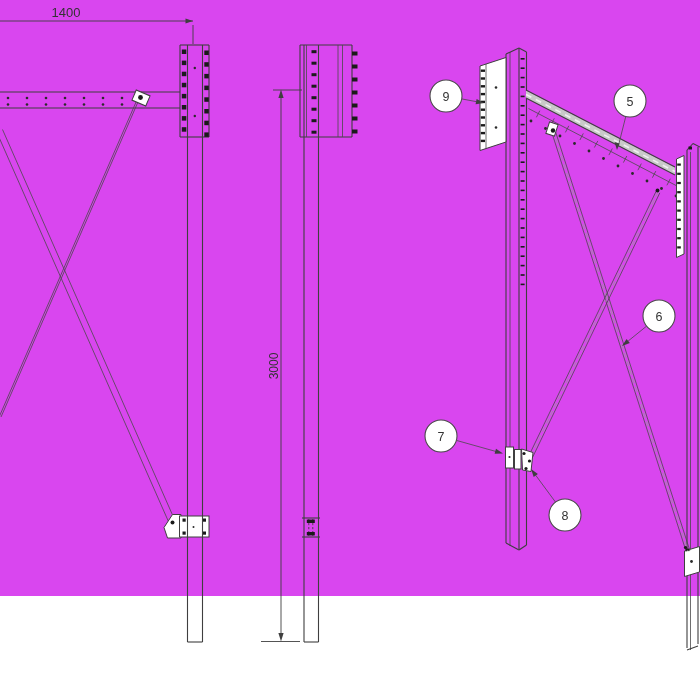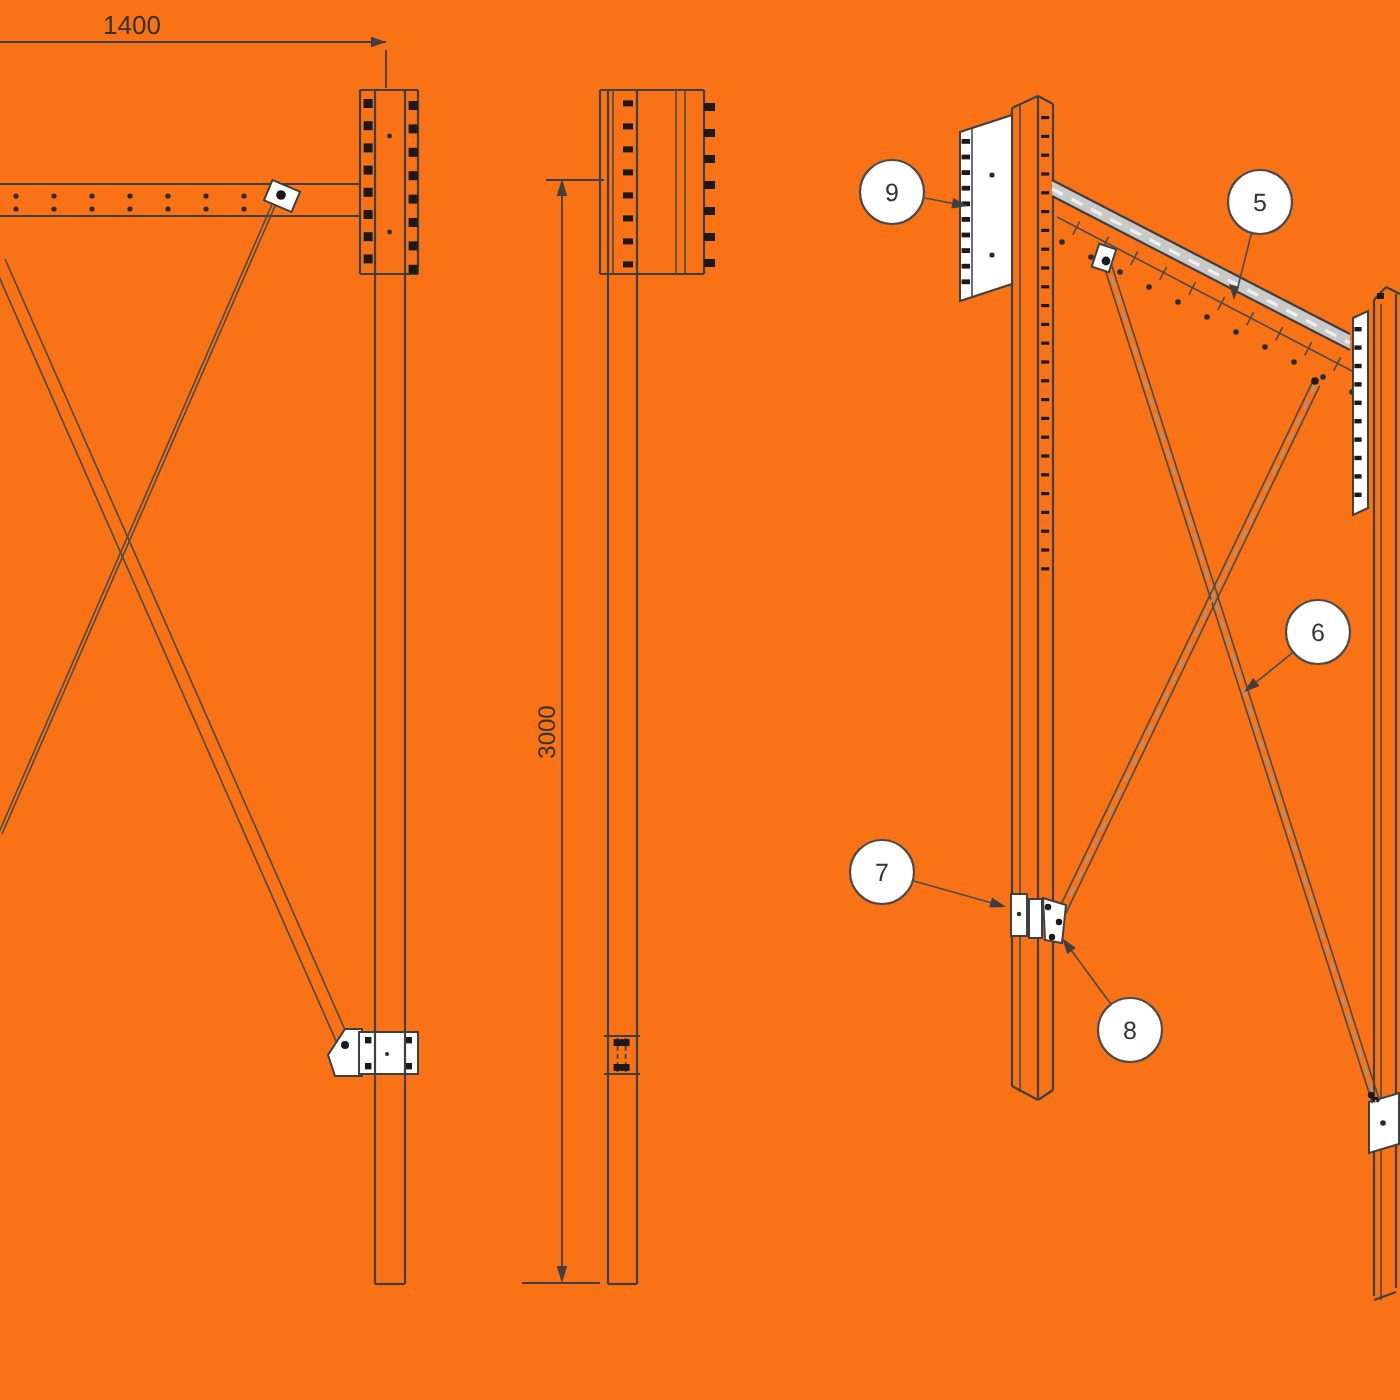--- a/index.html
+++ b/index.html
@@ -7,22 +7,22 @@
     padding: 0;
     background: #ffffff;
     width: 700px;
     height: 700px;
     overflow: hidden;
     font-family: "Liberation Sans", sans-serif;
   }
   .drawing-stage {
     position: relative;
     width: 700px;
-    height: 700px;
-    background: #f97316;
+    height: 596px;
+    background: #d946ef;
   }
   svg { display: block; }
   .ln   { stroke: #3f3f3f; stroke-width: 1.1; fill: none; }
   .lnth { stroke: #4a4a4a; stroke-width: 0.8; fill: none; }
   .dimln{ stroke: #3f3f3f; stroke-width: 0.9; fill: none; }
   .dash { stroke: #9a9a9a; stroke-width: 0.9; fill: none; stroke-dasharray: 5 4; }
   .dashdark { stroke: #3f3f3f; stroke-width: 0.9; fill: none; stroke-dasharray: 2.2 1.8; }
   .bolt { fill: #1a1a1a; stroke: none; }
   .dot  { fill: #2a2a2a; stroke: none; }
   .whitep { fill: #ffffff; stroke: #3f3f3f; stroke-width: 1; }

